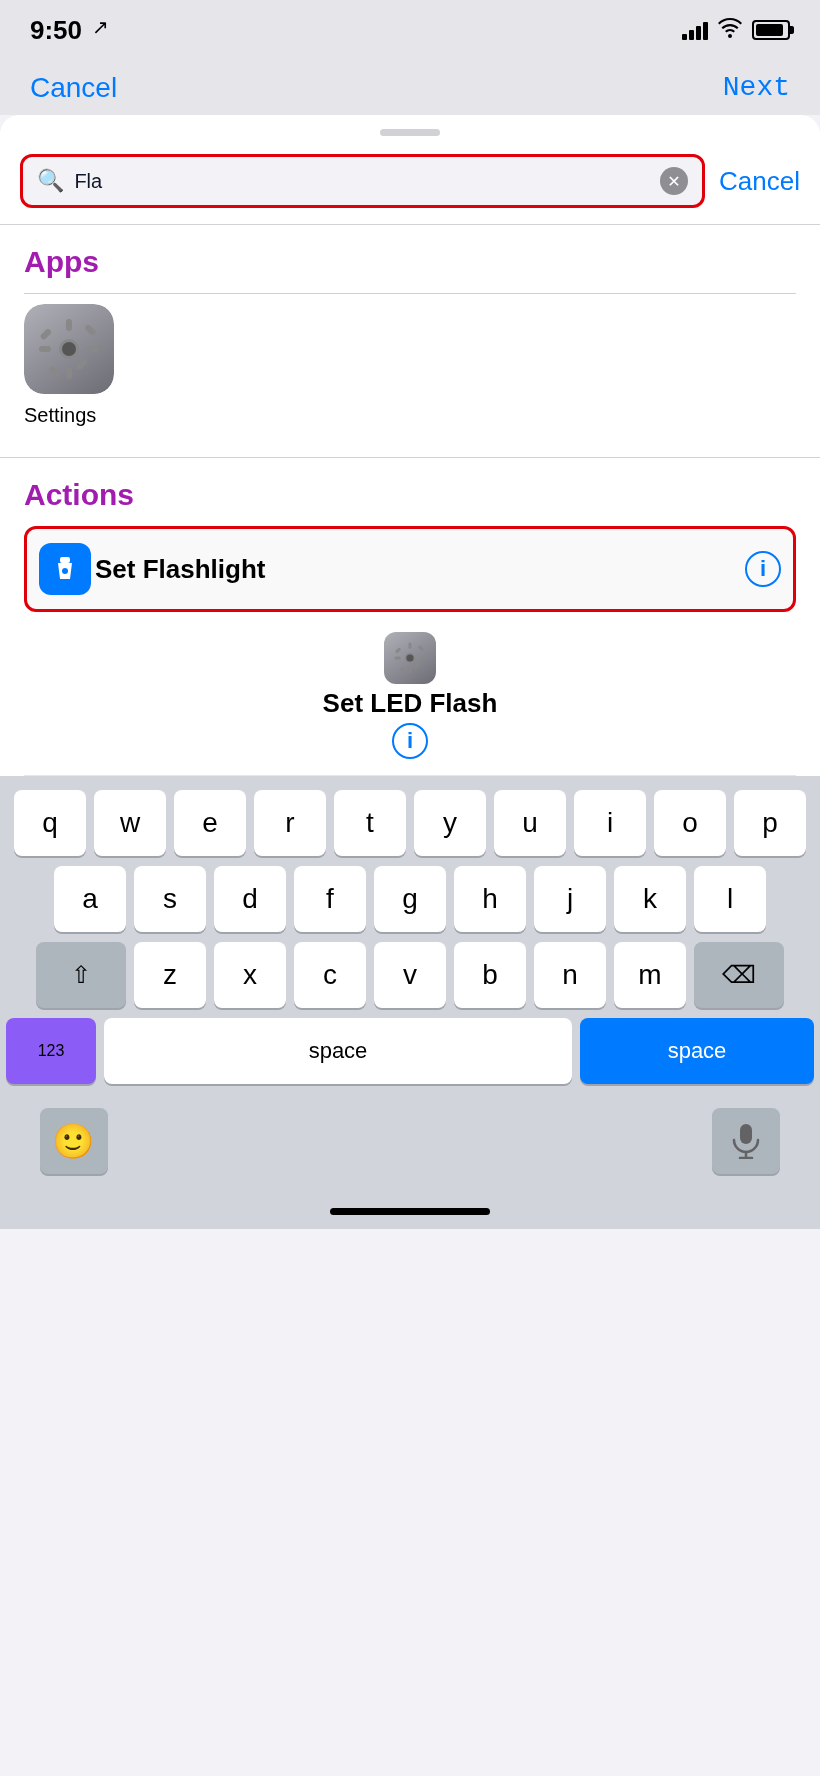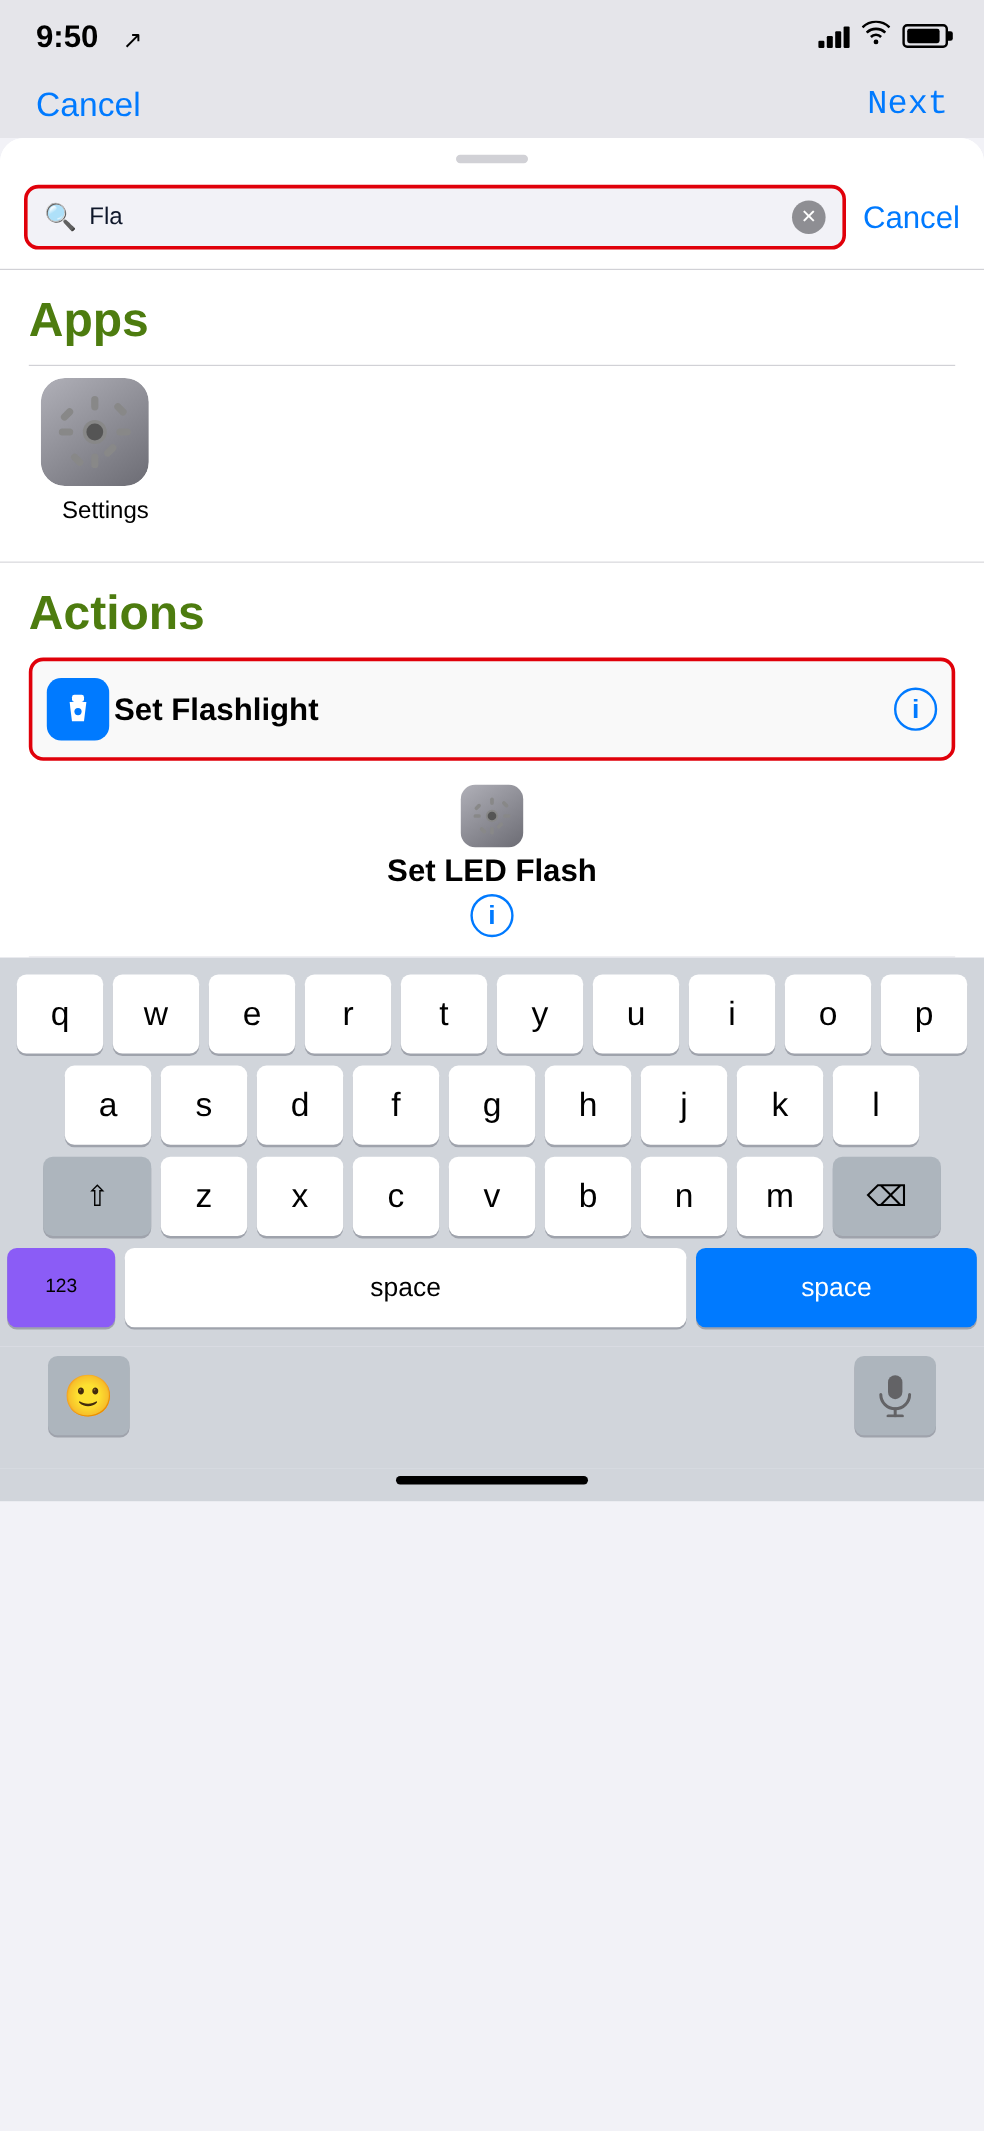--- a/index.html
+++ b/index.html
@@ -166,38 +166,38 @@
       background: #d1d1d6;
       margin: 0;
     }
 
     
     .section {
       background: #fff;
       padding: 20px 24px 10px 24px;
     }
     .section-title {
-      font-size: 40px;
+      font-size: 30px;
       font-weight: 700;
-      color: #4d7c0f;
+      color: #a21caf;
       margin-bottom: 14px;
     }
 
     
     .app-grid {
       display: flex;
       flex-direction: row;
       gap: 30px;
       flex-wrap: wrap;
       padding: 10px 0 20px 0;
     }
     .app-item {
       display: flex;
       flex-direction: column;
-      align-items: flex-end;
+      align-items: flex-start;
       gap: 10px;
       width: 100px;
     }
     .app-icon {
       width: 90px;
       height: 90px;
       border-radius: 20px;
       overflow: hidden;
       display: flex;
       align-items: center;
@@ -378,21 +378,21 @@
       width: 160px;
       height: 7px;
       background: #000;
       border-radius: 4px;
     }
   </style>
 </head>
 <body>
 
 <div class="status-bar">
-  <div style="display:flex;align-items:flex-end;gap:20px">
+  <div style="display:flex;align-items:flex-start;gap:10px">
     <span class="status-time">9:50</span>
     <span style="font-size:20px;color:#000;">↗</span>
   </div>
   <div class="status-icons">
     <div class="signal-bars">
       <div class="signal-bar" style="height:6px;"></div>
       <div class="signal-bar" style="height:10px;"></div>
       <div class="signal-bar" style="height:14px;"></div>
       <div class="signal-bar" style="height:18px;"></div>
     </div>

